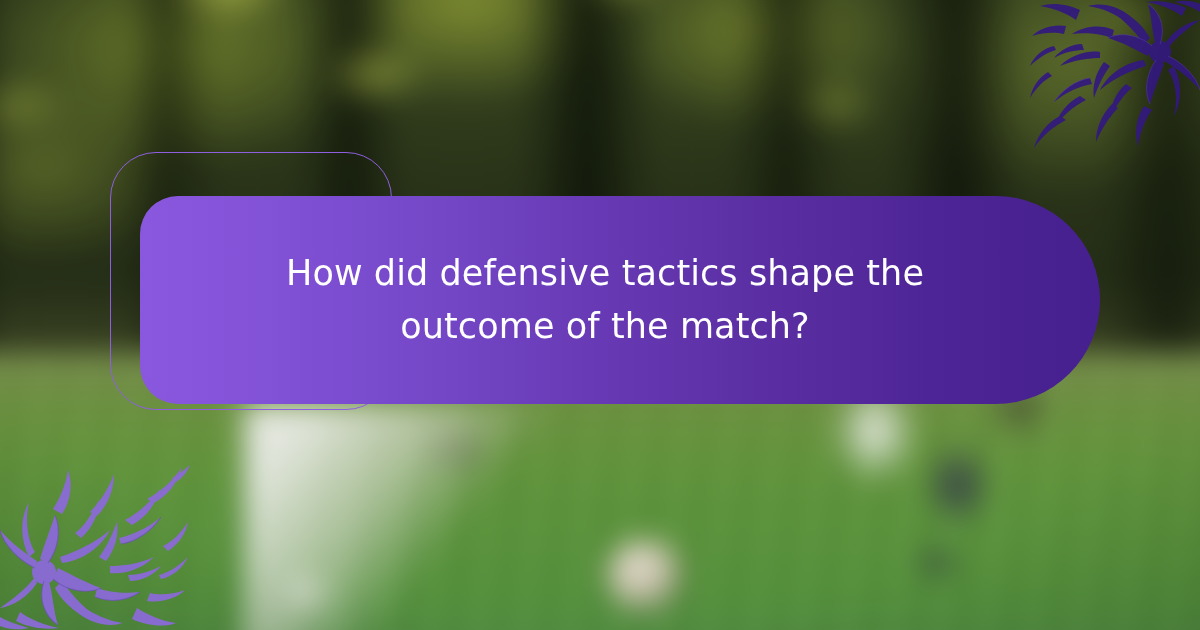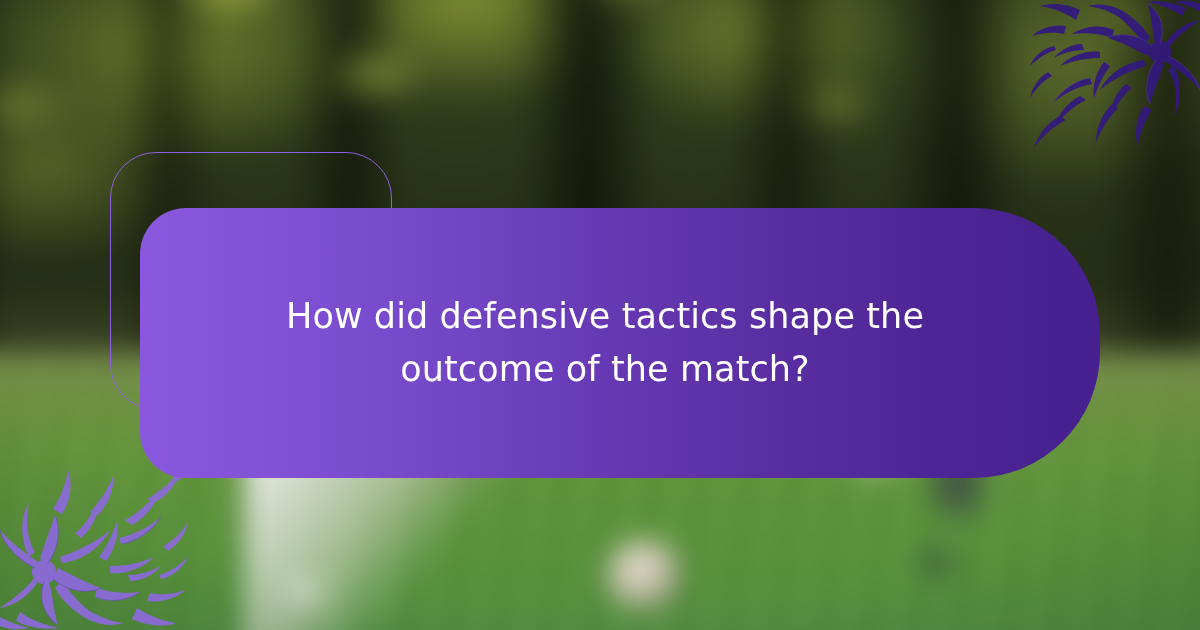--- a/index.html
+++ b/index.html
@@ -130,35 +130,34 @@
     width:282px; height:258px;
     border:1.6px solid #8e5fe0;
     border-radius:46px;
     background:transparent;
   }
 
   
   .question-card {
     position:absolute;
     left:140px; top:196px;
-    width:960px; height:270px;
+    width:960px; height:208px;
     border-radius:46px 126px 126px 46px;
     background:linear-gradient(90deg,
        #8a58de 0%,
        #8151d6 14%,
        #7548c8 30%,
        #6739b4 48%,
        #5a2ea2 66%,
        #4e2596 82%,
        #46208e 100%);
     display:flex;
     align-items:center;
     justify-content:center;
     padding:0 100px 0 70px;
-    margin-top:12px;
   }
 
   .question-text {
     color:#ffffff;
     font-family:"DejaVu Sans", sans-serif;
     font-size:35px;
     font-weight:400;
     line-height:1.52;
     text-align:center;
     letter-spacing:.1px;

